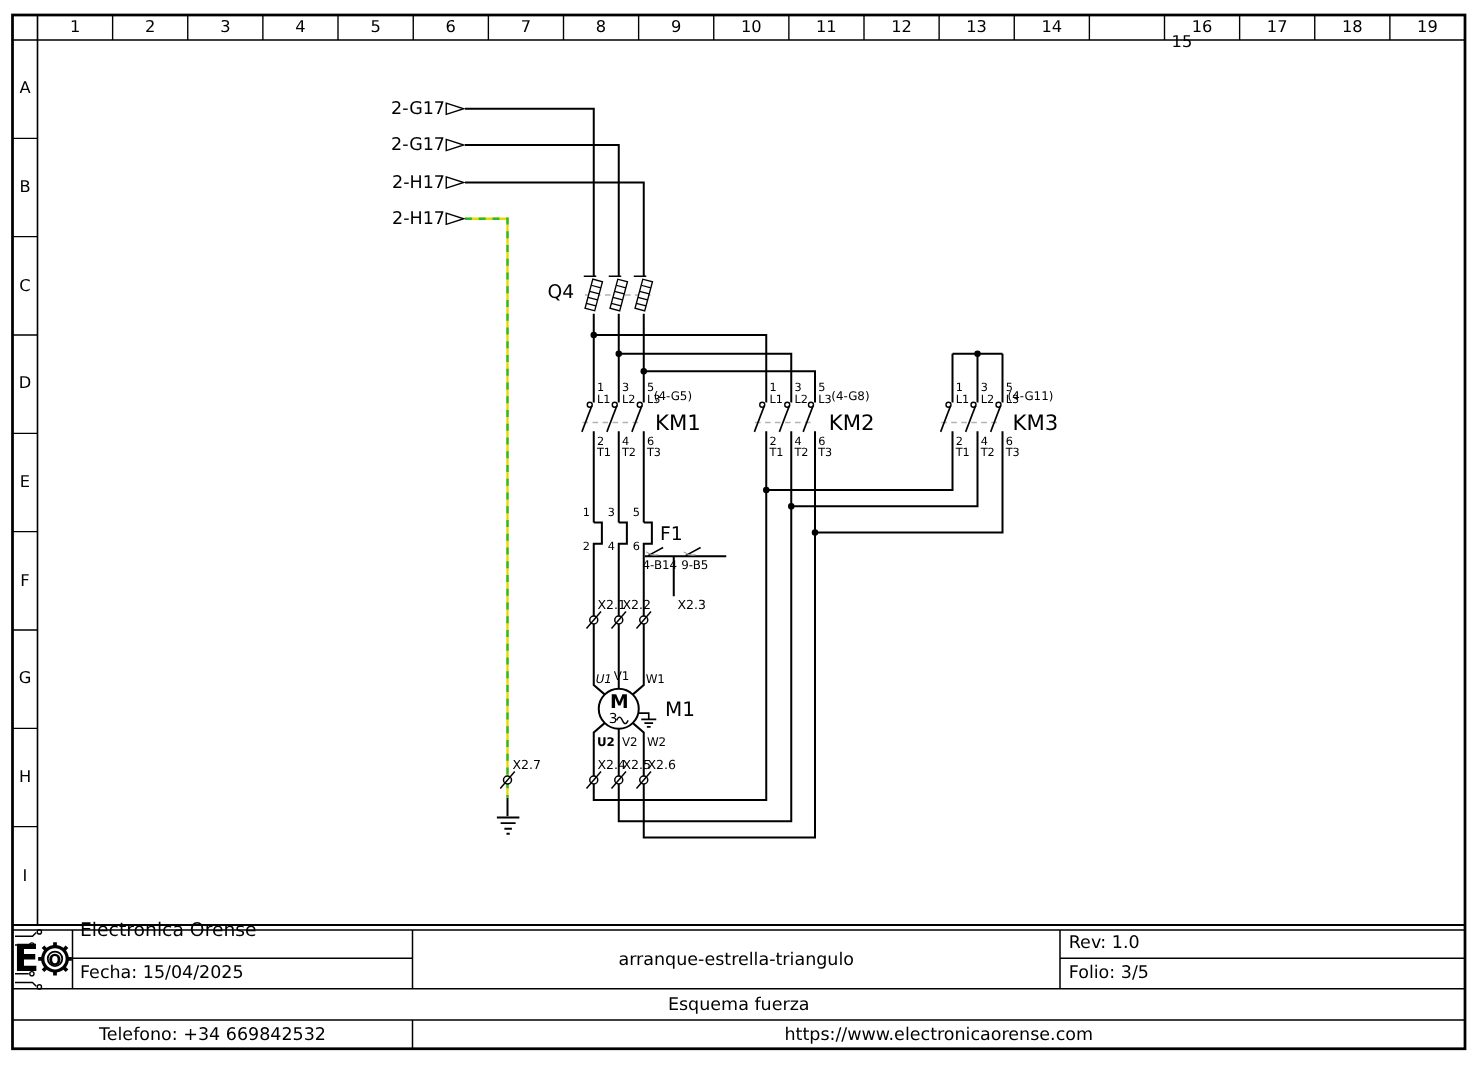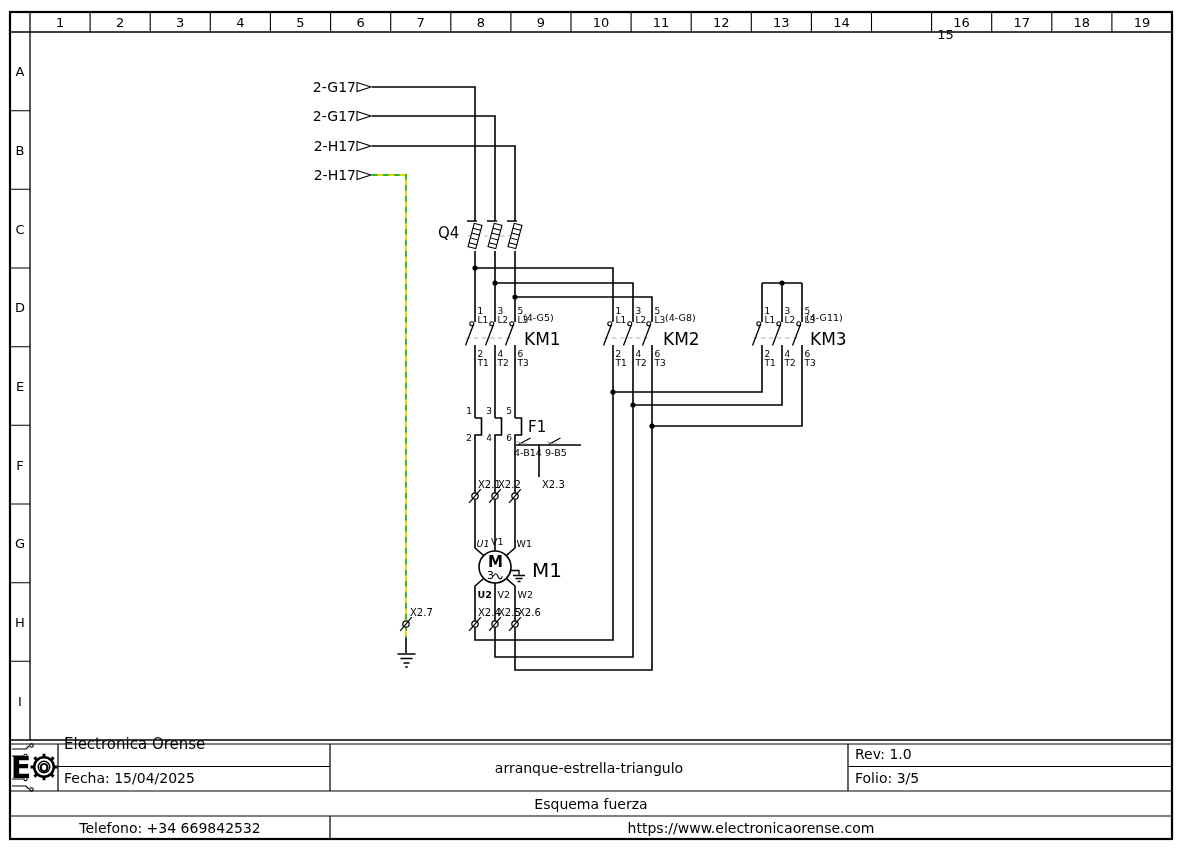--- a/index.html
+++ b/index.html
@@ -2,21 +2,21 @@
 <html style="--pe-yellow: #e6d900; --pe-green: #2eb82e; --linkage-gray: #b3b3b3;"><head>
 <meta charset="utf-8">
 <style>
   html,body{margin:0;padding:0;background:#fff;}
   #sheet{position:relative;width:1182px;height:857px;background:#fff;overflow:hidden;
          font-family:"DejaVu Sans","Liberation Sans",sans-serif;}
   svg{position:absolute;left:0;top:0;}
   .lbl{position:absolute;color:#000;white-space:nowrap;line-height:1;
        font-family:"DejaVu Sans","Liberation Sans",sans-serif;}
   .s9{font-size:9px}.s95{font-size:9.5px}.s10{font-size:10px}.s11{font-size:11px}
-  .s13{font-size:13px}.s14{font-size:14px}.s15{font-size:15px}.s16{font-size:20px}.s17{font-size:17px}
+  .s13{font-size:13px}.s14{font-size:14px}.s15{font-size:15px}.s16{font-size:16px}.s17{font-size:17px}
   .b{font-weight:bold}
   .anch-c{transform:translate(-50%,-50%)}
   .anch-cr{transform:translate(-100%,-50%)}
   .anch-r{transform:translate(-100%,0)}
 </style>
 </head>
 <body>
 
 <div id="sheet">
 

